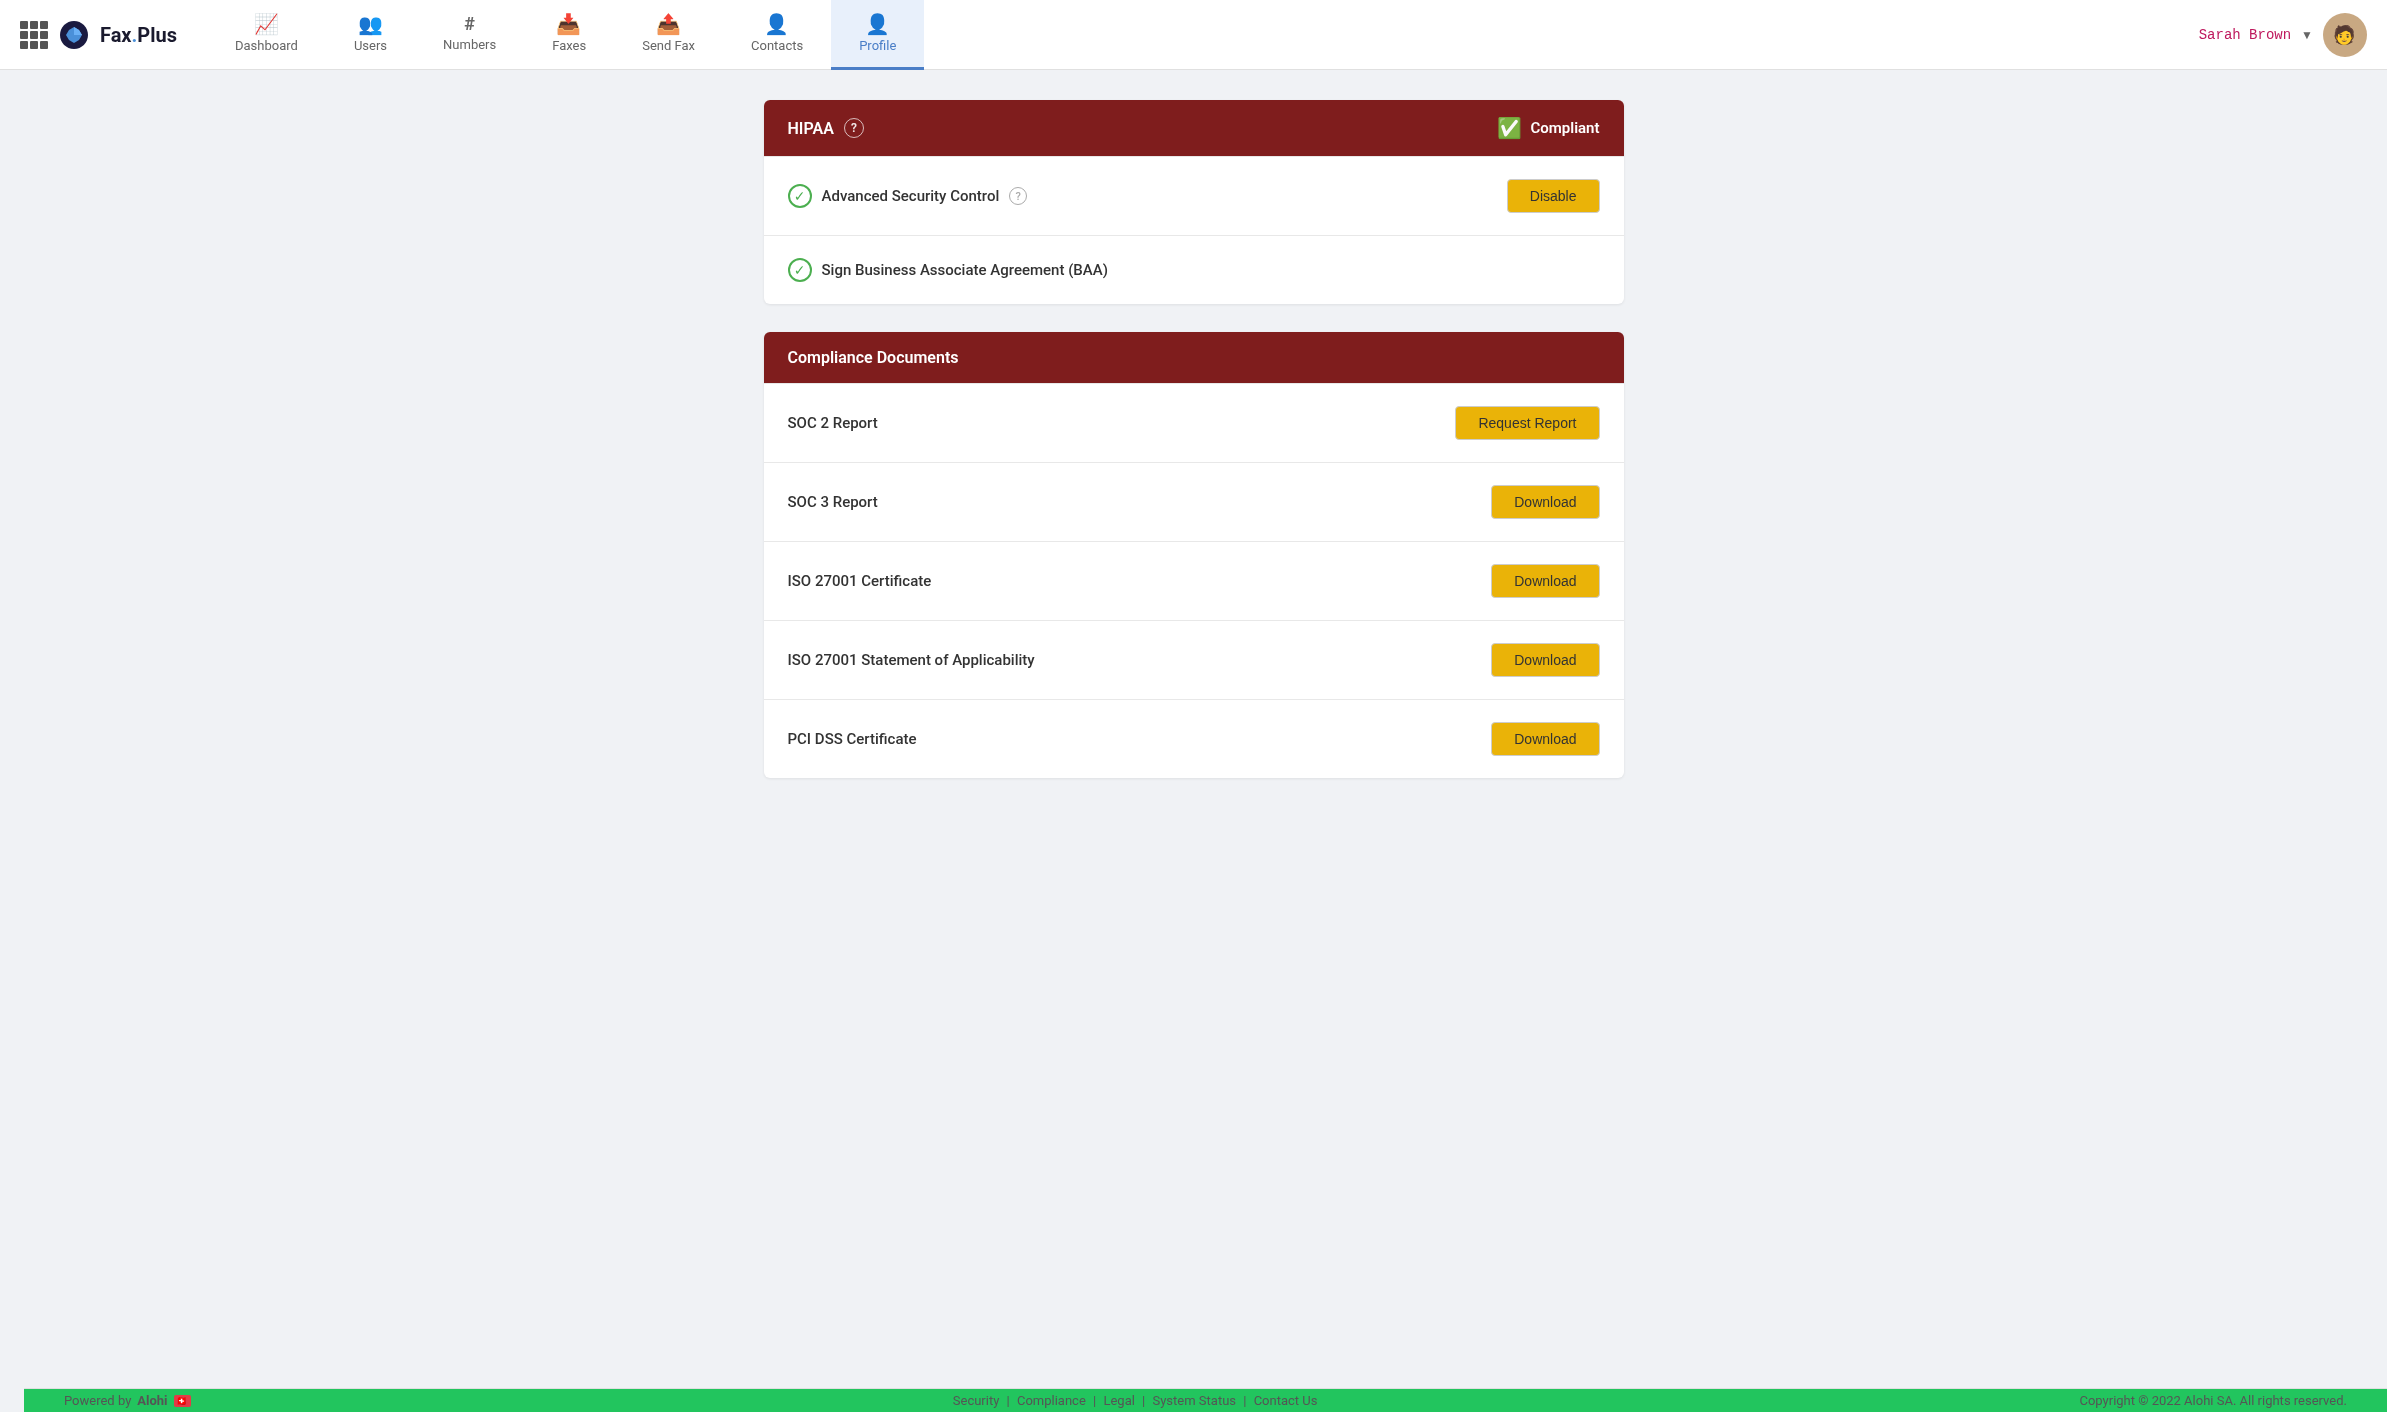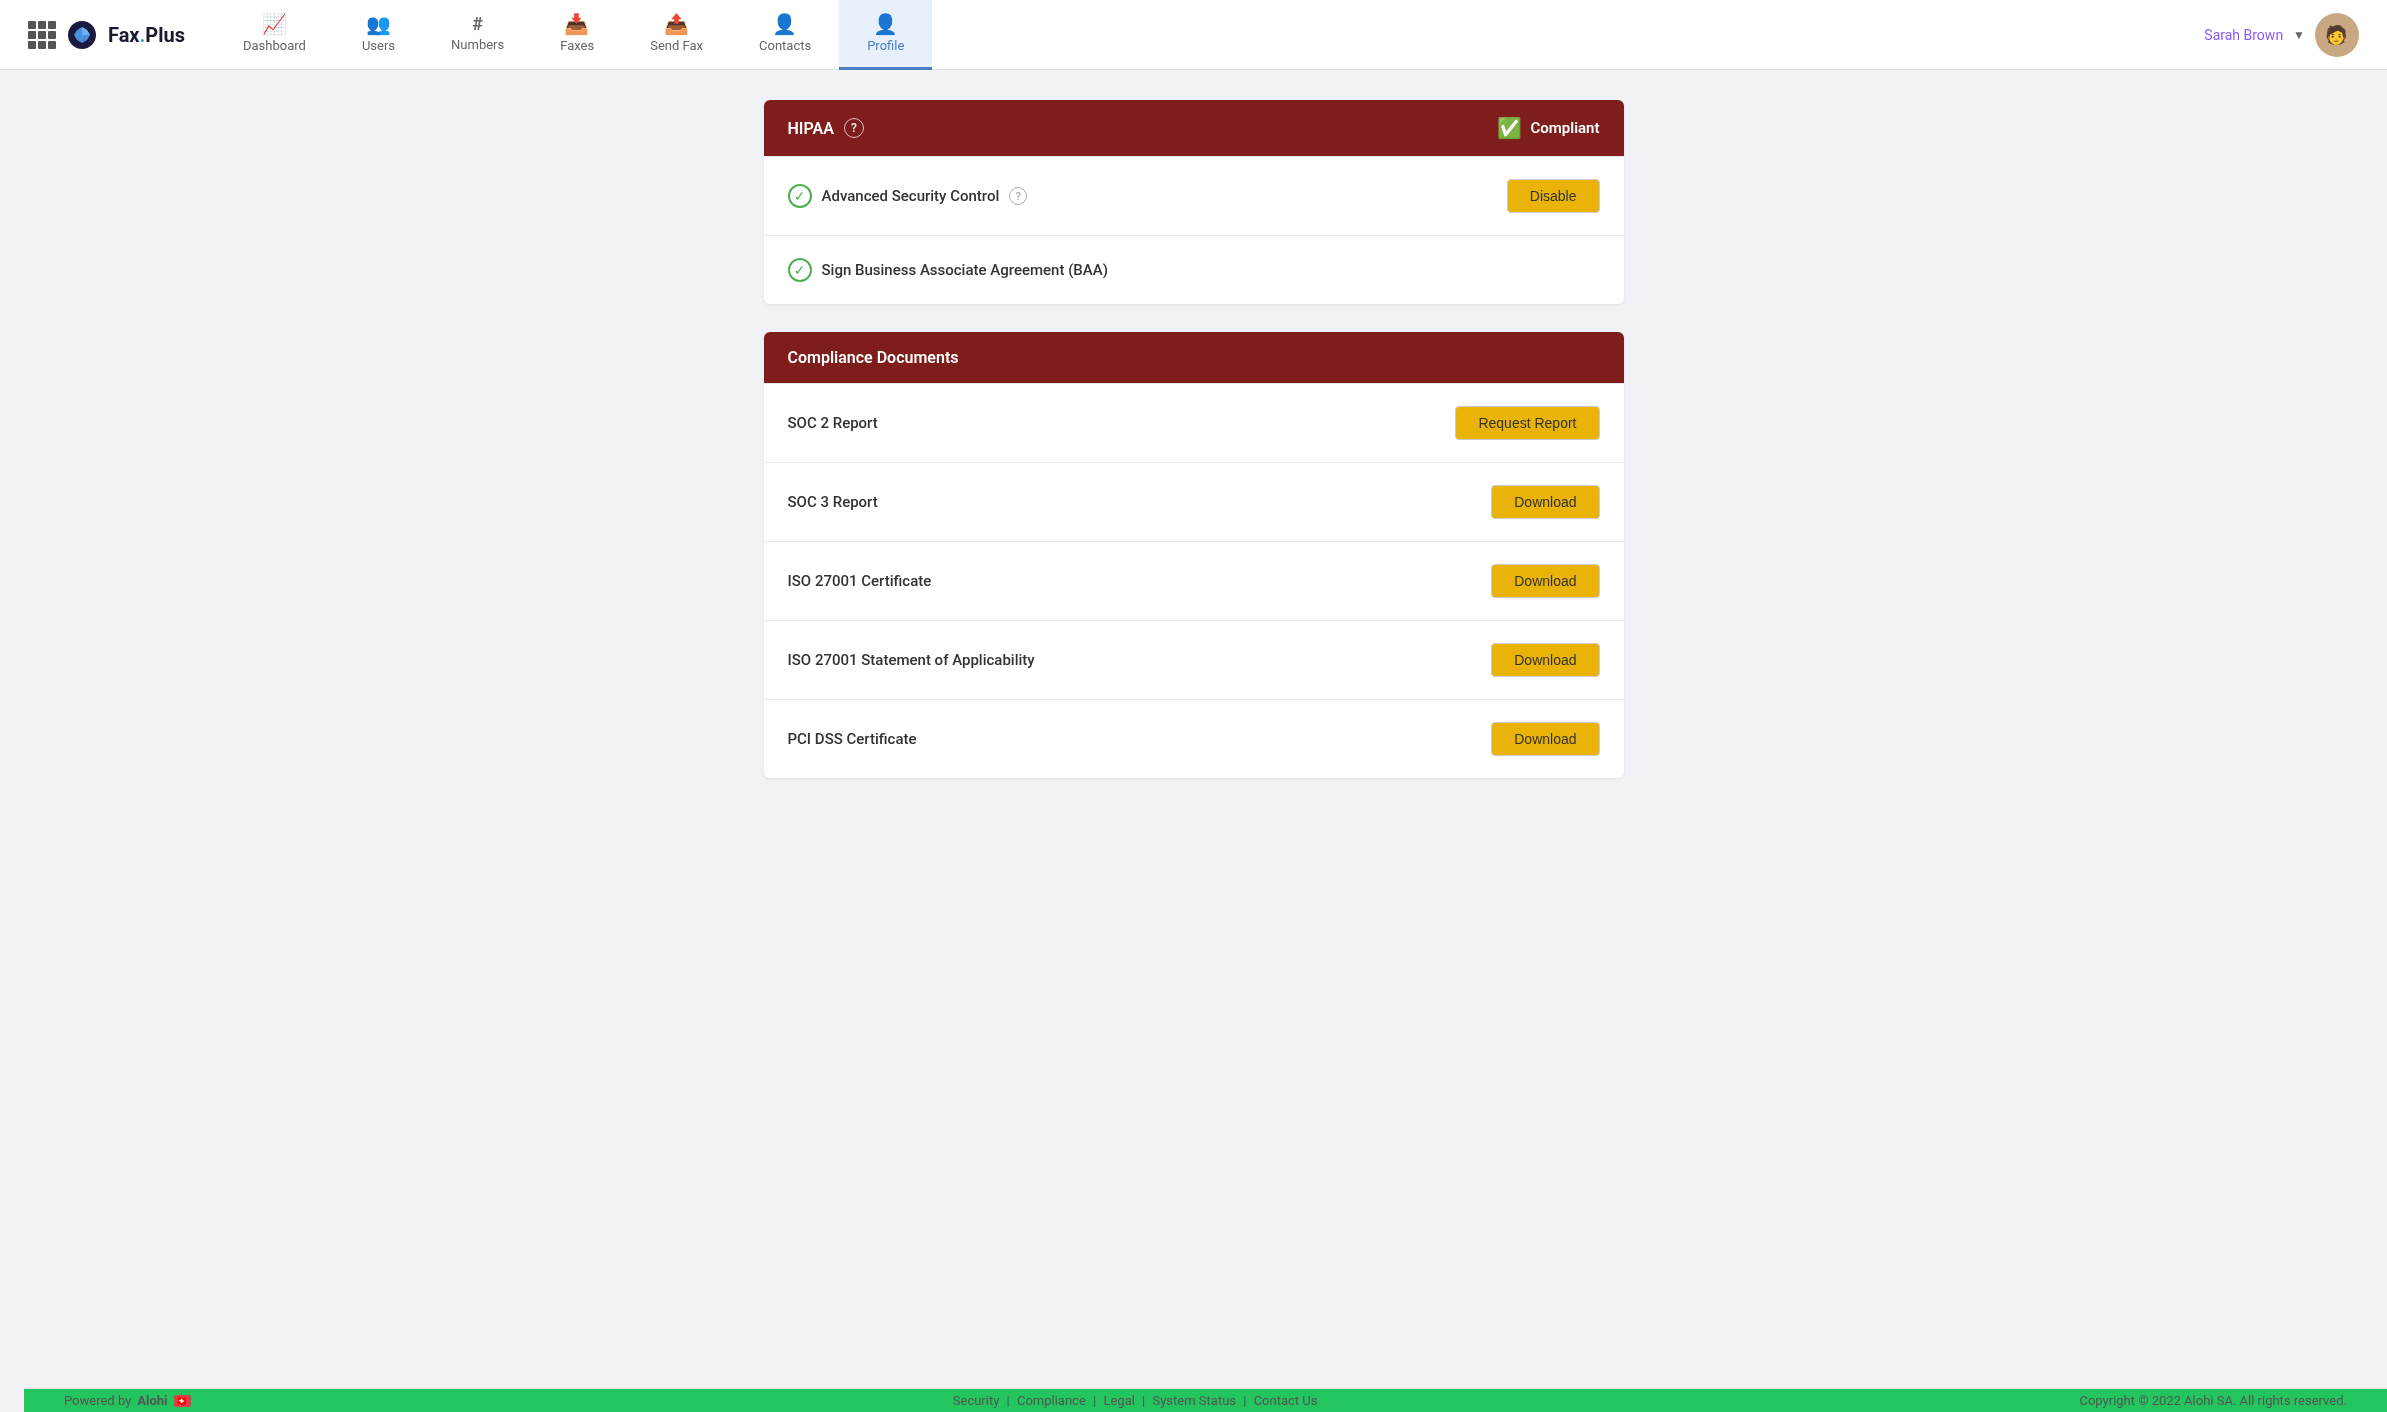--- a/index.html
+++ b/index.html
@@ -11,21 +11,21 @@
       color: #333;
     }
 
     
     .topnav {
       background: #fff;
       display: flex;
       align-items: center;
       height: 70px;
       border-bottom: 1px solid #e0e0e0;
-      padding: 0 28px;
+      padding: 0 20px;
       position: relative;
     }
     .nav-logo-area {
       display: flex;
       align-items: center;
       gap: 8px;
       margin-right: 30px;
     }
     .grid-icon {
       display: grid;
@@ -82,21 +82,22 @@
 
     .nav-user {
       display: flex;
       align-items: center;
       gap: 10px;
       margin-left: auto;
       cursor: pointer;
     }
     .nav-user-name {
       font-size: 14px;
-      color: #8b5cf6;
+      color: #be185d;
+      font-family: Liberation Mono, monospace;
     }
     .avatar {
       width: 44px;
       height: 44px;
       border-radius: 50%;
       background: #c8a882;
       overflow: hidden;
       display: flex;
       align-items: center;
       justify-content: center;

